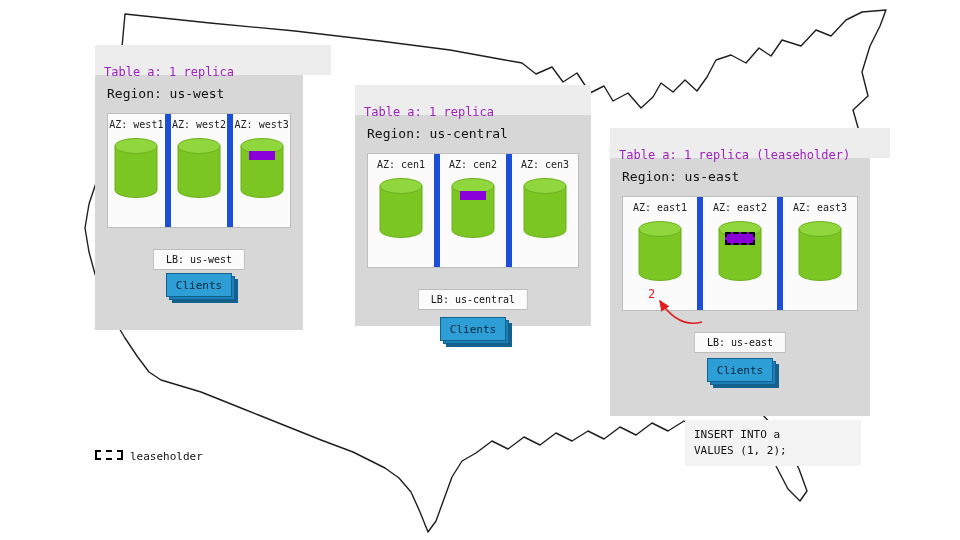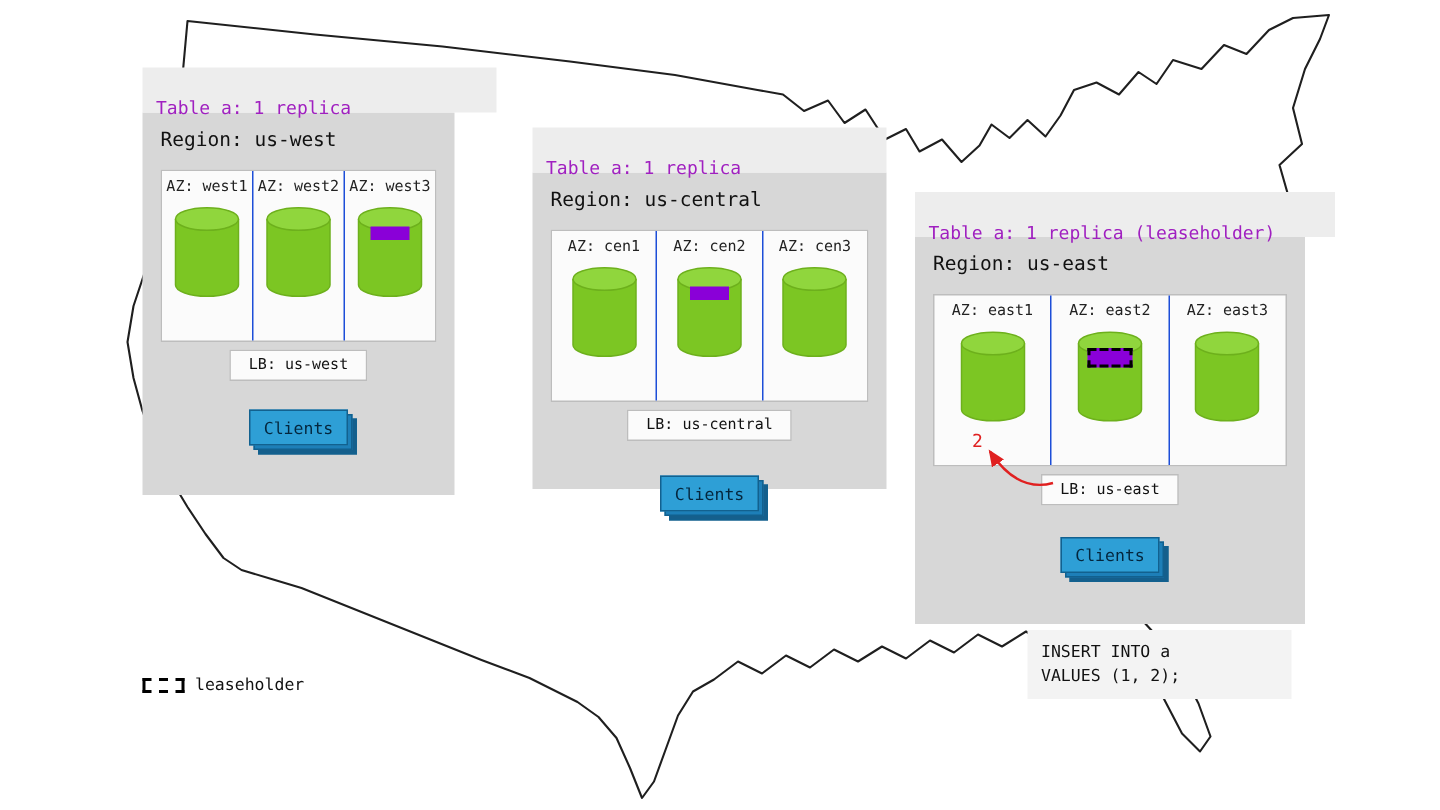--- a/index.html
+++ b/index.html
@@ -21,50 +21,50 @@
     position:absolute;z-index:2;height:30px;box-sizing:border-box;
     background:#ededed;color:var(--table-header-text);
     font-size:12px;line-height:30px;padding:12px 9px;white-space:nowrap;
   }
   .panel-body{position:absolute;z-index:1;background:#d7d7d7;}
   .region-label{font-size:13px;color:#111;padding:11px 12px 0 12px;white-space:nowrap;}
   .az-row{
     position:absolute;left:12px;right:12px;top:38px;height:115px;
     background:#fbfbfb;border:1px solid #bdbdbd;display:flex;box-sizing:border-box;
   }
-  .az-col{flex:1;border-right:1px solid #1d4ed8;display:flex;flex-direction:column;align-items:center;padding-top:5px;box-sizing:border-box;}
+  .az-col{flex:1;border-right:6px solid #1d4ed8;display:flex;flex-direction:column;align-items:center;padding-top:5px;box-sizing:border-box;}
   .az-col:last-child{border-right:none;}
   .az-label{font-size:10px;color:#222;margin-bottom:7px;white-space:nowrap;}
   .cyl{position:relative;width:46px;height:62px;}
   .cyl-body{fill:var(--cylinder-green);stroke:#6db01c;stroke-width:1;}
   .cyl-top{fill:var(--cylinder-top-green);stroke:#6db01c;stroke-width:1;}
   .range{
     position:absolute;left:10px;top:14px;width:26px;height:9px;
     background:var(--range-purple);
   }
   .range.leaseholder{
     left:8px;top:12px;width:30px;height:13px;box-sizing:border-box;
     border:2px dashed #000000;
   }
   .lb-box{
-    position:absolute;left:50%;transform:translateX(-50%);top:158px;
+    position:absolute;left:50%;transform:translateX(-50%);top:174px;
     background:#fbfbfb;border:1px solid #bdbdbd;
     font-size:10px;color:#111;padding:4px 12px;white-space:nowrap;
   }
   .clients-stack{position:absolute;left:50%;transform:translateX(-50%);width:66px;height:24px;}
   .clients-layer{position:absolute;left:0;top:0;width:66px;height:24px;border:1px solid #12618f;box-sizing:border-box;}
   .clients-l3{transform:translate(6px,6px);background:#155f8c;}
   .clients-l2{transform:translate(3px,3px);background:#1d7fb8;}
   .clients-l1{background:var(--clients-blue);display:flex;align-items:center;justify-content:center;
     font-size:11px;color:#04263d;}
   .query-box{
     position:absolute;z-index:2;background:#f3f3f3;color:#111;
     font-size:11px;line-height:1.45;padding:7px 9px;white-space:pre-line;
   }
-  .legend{position:absolute;z-index:2;display:flex;align-items:center;gap:7px;}
+  .legend{position:absolute;z-index:2;display:flex;align-items:flex-start;gap:7px;}
   .legend-swatch{width:28px;height:10px;border:2px dashed #000;box-sizing:border-box;background:#fff;}
   .legend-label{font-size:11px;color:#111;}
   .arrow-layer{position:absolute;inset:0;z-index:3;pointer-events:none;}
   .arrow-step{position:absolute;z-index:3;color:var(--arrow-red);font-size:12px;}
 </style>
 </head>
 <body style="--table-header-text: #a020c0; --cylinder-green: #7cc623; --cylinder-top-green: #90d63d; --range-purple: #8a00d8; --clients-blue: #2e9fd6; --arrow-red: #e02020;">
 
 <svg class="map-layer" width="960" height="540" viewBox="0 0 960 540">
   <path d="M125,14 L210,23 295,31 380,41 450,50 505,60 522,63

